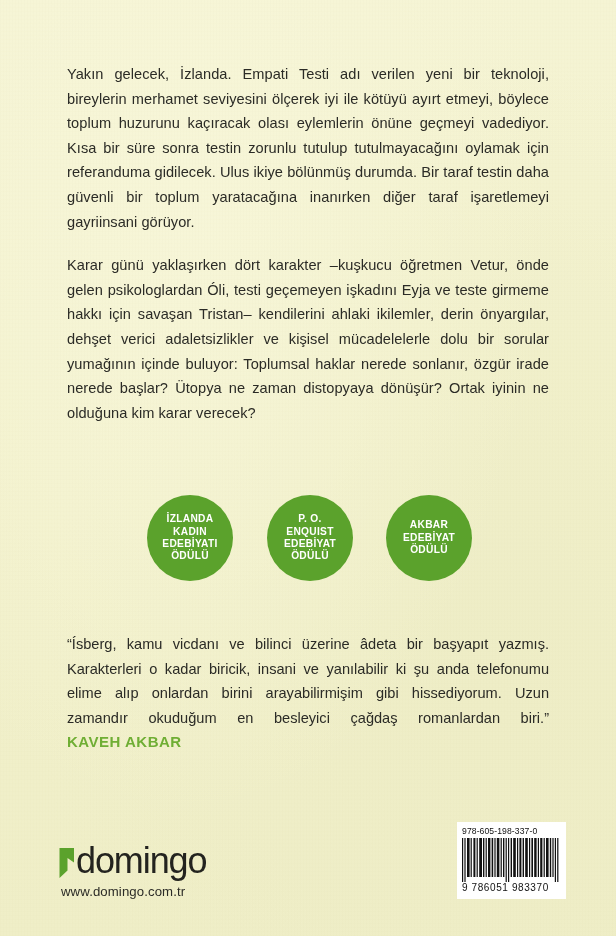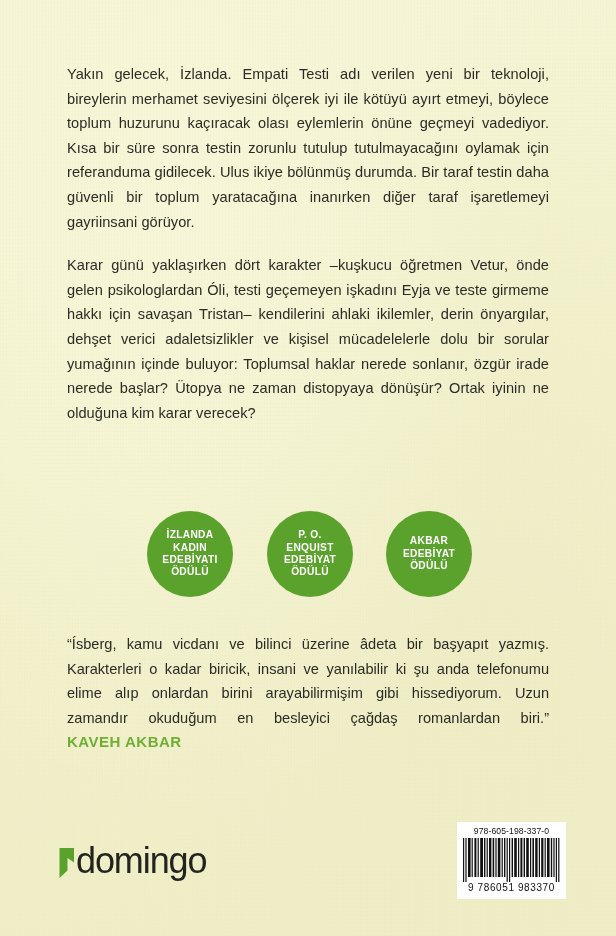--- a/index.html
+++ b/index.html
@@ -53,21 +53,21 @@
     text-align: justify;
     text-justify: inter-word;
     letter-spacing: .05px;
   }
   .para:last-child { margin-bottom: 0; }
 
   
   #awards {
     position: absolute;
     left: 147px;
-    top: 511px;
+    top: 495px;
     width: 325px;
     height: 90px;
   }
   .badge {
     position: absolute;
     top: 0;
     width: 86px;
     height: 86px;
     border-radius: 50%;
     background: #5ba22c;
@@ -151,21 +151,21 @@
     position: absolute;
     left: 457px;
     top: 822px;
     width: 109px;
     height: 77px;
     background: #ffffff;
     box-sizing: border-box;
     padding: 4px 5px 3px 5px;
     display: flex;
     flex-direction: column;
-    align-items: center;
+    align-items: flex-start;
   }
   #isbn-text {
     font-size: 8.6px;
     color: #111111;
     letter-spacing: .1px;
     line-height: 10px;
     white-space: nowrap;
   }
   #barcode-bars {
     margin-top: 2px;
@@ -222,20 +222,21 @@
     <p id="quote-text"><span>“Ísberg, kamu vicdanı ve bilinci üzerine âdeta bir başyapıt yazmış. Karakterleri o kadar biricik, insani ve yanılabilir ki şu anda telefonumu elime alıp onlardan birini arayabilirmişim gibi hissediyorum. Uzun zamandır okuduğum en besleyici çağdaş romanlardan biri.” </span><span id="quote-attrib">KAVEH AKBAR</span></p>
   </div>
 
   <div id="publisher">
     <div id="logo-row">
       <svg id="logo-mark" viewBox="0 0 17 30" aria-hidden="true">
         <path d="M1.5 0 L16 0 L16 14.5 L9.5 10 L9.5 22.5 L1.5 30 Z" fill="#5ba22c"></path>
       </svg>
       <div id="logo-wordmark">domingo</div>
     </div>
+    <div id="publisher-url">www.domingo.com.tr</div>
   </div>
 
   <div id="barcode-box">
     <div id="isbn-text">978-605-198-337-0</div>
     <svg id="barcode-bars" viewBox="0 0 97 44" preserveAspectRatio="none" aria-hidden="true">
       <g fill="#111111">
         <rect x="0" y="0" width="1.2" height="44"></rect>
         <rect x="2.4" y="0" width="1.2" height="44"></rect>
         <rect x="5" y="0" width="2.6" height="39"></rect>
         <rect x="8.6" y="0" width="1.2" height="39"></rect>

